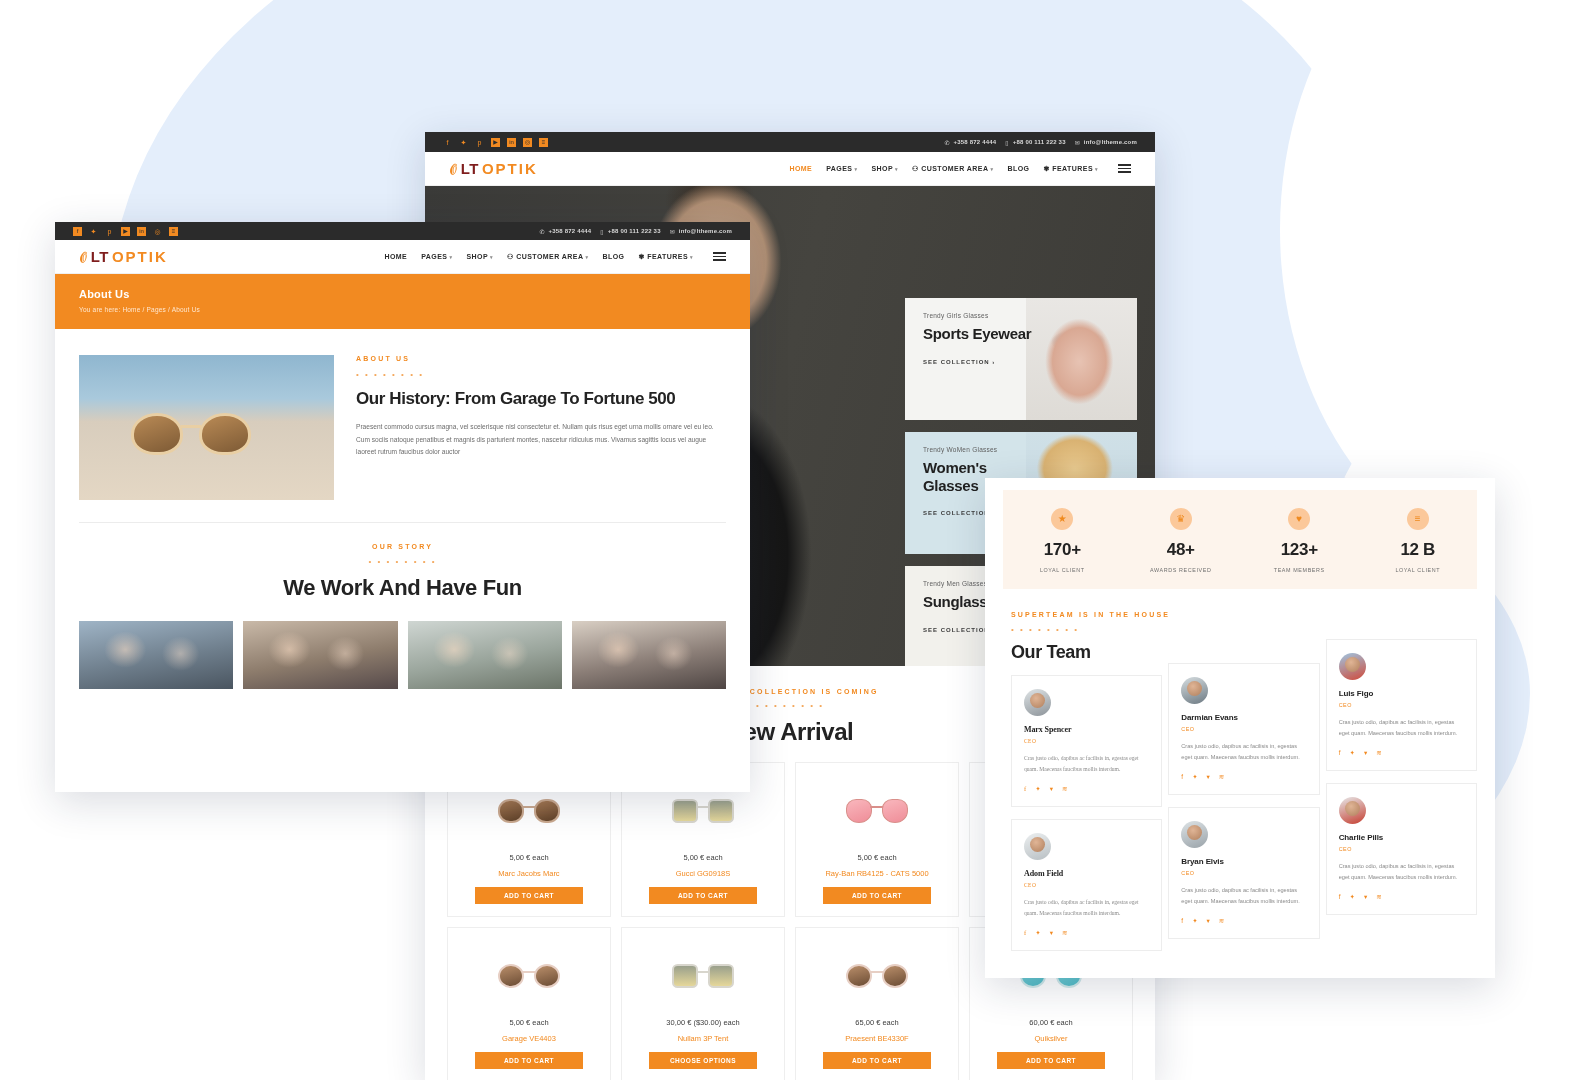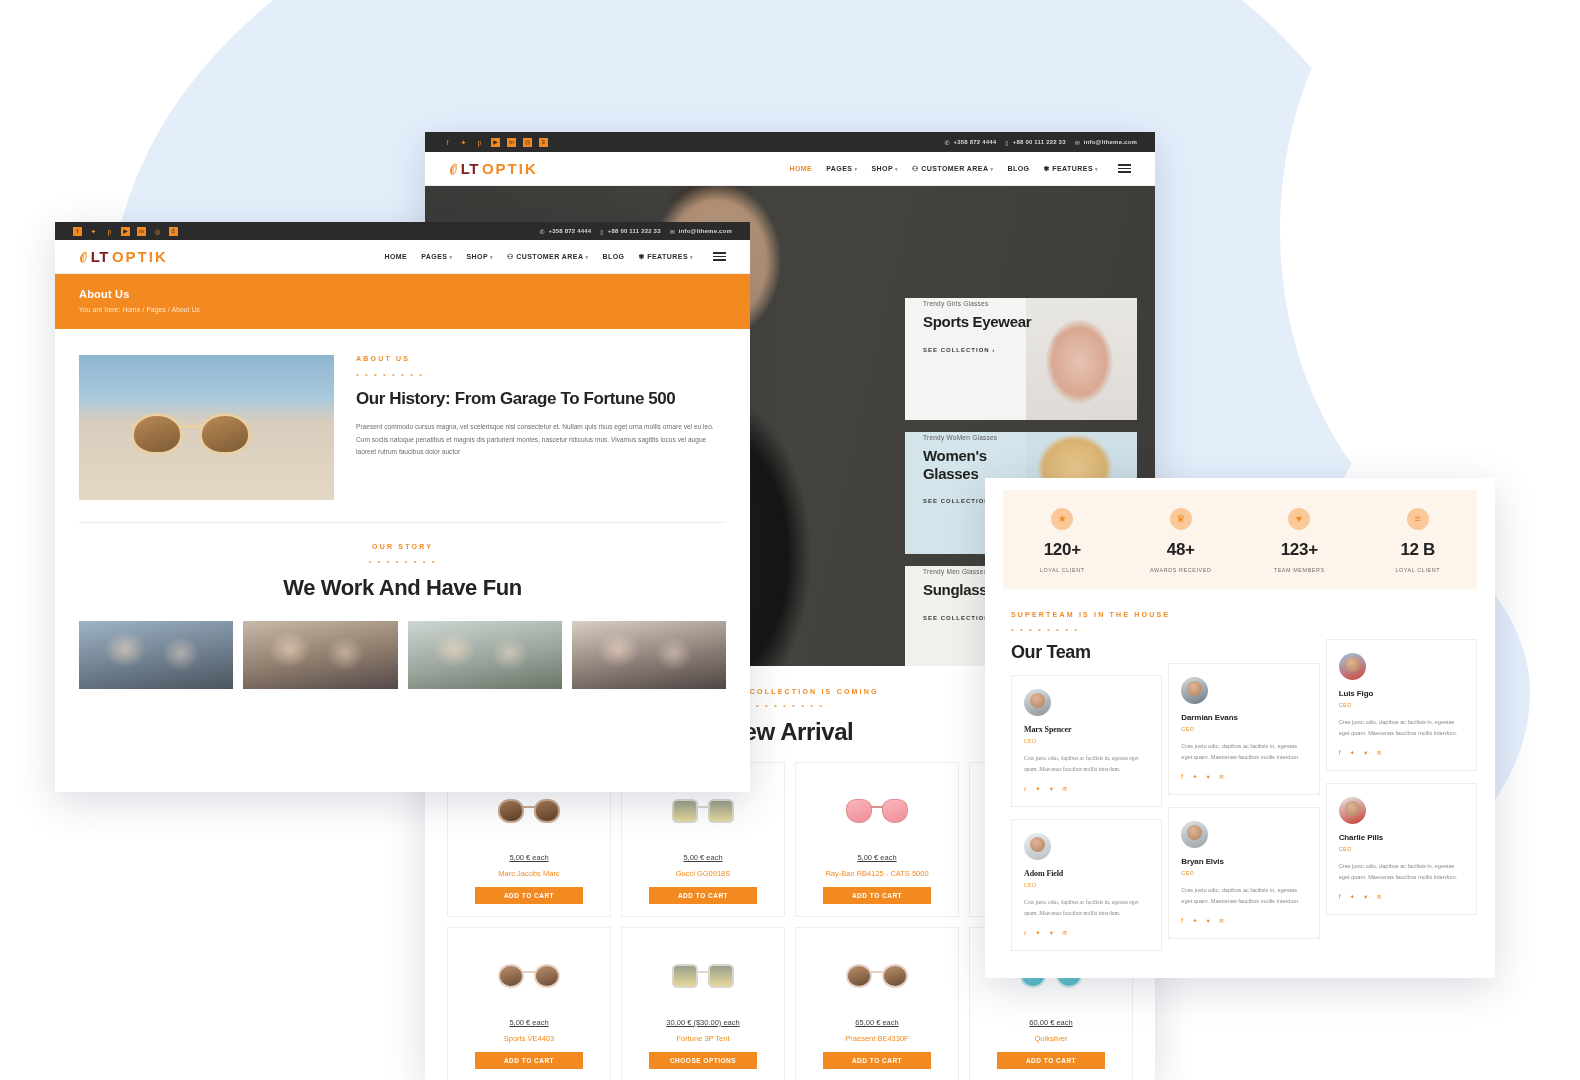--- a/index.html
+++ b/index.html
@@ -121,21 +121,21 @@
     background:
       radial-gradient(ellipse 90px 110px at 52% 17%, #c4a58c 0%, #b08f74 55%, rgba(60,59,55,0) 72%),
       radial-gradient(ellipse 130px 210px at 50% 76%, #1c1c1c 0%, #161616 60%, rgba(60,59,55,0) 78%),
       radial-gradient(ellipse 60px 55px at 50% 5%, #35281d 0%, rgba(60,59,55,0) 75%);
   }
   .coll-cards { position: absolute; right: 18px; top: 112px; width: 232px; }
   .coll-card {
     position: relative; height: 122px; margin-bottom: 12px; overflow: hidden;
     display: flex; align-items: stretch;
   }
-  .coll-card .cc-text { padding: 2px 0 0 18px; width: 58%; z-index: 2; }
+  .coll-card .cc-text { padding: 14px 0 0 18px; width: 58%; z-index: 2; }
   .coll-card .cc-kicker { font-size: 6.5px; color: #5e5e5e; letter-spacing: .25px; margin-bottom: 6px; }
   .coll-card .cc-title { font-size: 15px; font-weight: 700; color: #212121; line-height: 1.18; letter-spacing: -.3px; }
   .coll-card .cc-link { margin-top: 16px; font-size: 6px; font-weight: 700; letter-spacing: 1px; color: #3a3a3a; }
   .coll-card .cc-photo { position: absolute; right: 0; top: 0; bottom: 0; width: 48%; }
   .cc1 { background: #f4f4f2; }
   .cc1 .cc-photo {
     background:
       radial-gradient(ellipse 46px 58px at 48% 52%, #e7c3b3 0%, #d9a893 58%, rgba(244,244,242,0) 74%),
       radial-gradient(ellipse 34px 16px at 47% 36%, #2a2a2a 0%, rgba(244,244,242,0) 80%),
       linear-gradient(180deg,#e9e7e4,#dedbd6);
@@ -160,21 +160,21 @@
   .sec-arrival .heading-xl { font-size: 24px; margin-top: 8px; }
   .prod-grid {
     display: grid; grid-template-columns: repeat(4, 1fr);
     gap: 10px; padding: 16px 22px 10px;
   }
   .prod-card {
     border: 1px solid #eeeeee; background: #fff;
     padding: 12px 8px 12px; text-align: center;
   }
   .prod-img { height: 74px; display: flex; align-items: center; justify-content: center; }
-  .prod-price { font-size: 7.5px; color: #3d3d3d; margin-top: 4px; text-decoration: underline; }
+  .prod-price { font-size: 7.5px; color: #3d3d3d; margin-top: 4px; }
   .prod-name { font-size: 7.5px; color: #f28a21; margin-top: 7px; }
   .btn-cart {
     margin: 9px auto 0; background: #f28a21; color: #fff;
     font-size: 6.5px; font-weight: 700; letter-spacing: .5px;
     padding: 5px 0; width: 74%;
   }
 
   
   .sg { position: relative; width: 62px; height: 26px; }
   .sg .lens { position: absolute; top: 0; width: 26px; height: 24px; border-radius: 50%; }
@@ -424,33 +424,33 @@
   <div class="prod-grid" style="padding-top:0">
     <div class="prod-card">
       <div class="prod-img">
           <div class="sg round">
             <i class="lens l"></i>
             <i class="bridge"></i>
             <i class="lens r"></i>
           </div>
         </div>
       <div class="prod-price">5,00 € each</div>
-      <div class="prod-name">Sports VE4403</div>
+      <div class="prod-name">Garage VE4403</div>
       <div class="btn-cart">ADD TO CART</div>
     </div>
     <div class="prod-card">
       <div class="prod-img">
           <div class="sg square">
             <i class="lens l"></i>
             <i class="bridge"></i>
             <i class="lens r"></i>
           </div>
         </div>
       <div class="prod-price">30,00 € ($30.00) each</div>
-      <div class="prod-name">Fortune 3P Tent</div>
+      <div class="prod-name">Nullam 3P Tent</div>
       <div class="btn-cart">CHOOSE OPTIONS</div>
     </div>
     <div class="prod-card">
       <div class="prod-img">
           <div class="sg round">
             <i class="lens l"></i>
             <i class="bridge"></i>
             <i class="lens r"></i>
           </div>
         </div>
@@ -552,21 +552,21 @@
   </div>
 </div>
 
 <div class="window" id="win-team">
 
   <div class="stats-strip">
     <div class="stat">
       <div class="stat-ic">
           <span>★</span>
         </div>
-      <div class="stat-num">120+</div>
+      <div class="stat-num">170+</div>
       <div class="stat-lab">LOYAL CLIENT</div>
     </div>
     <div class="stat">
       <div class="stat-ic">
           <span>♛</span>
         </div>
       <div class="stat-num">48+</div>
       <div class="stat-lab">AWARDS RECEIVED</div>
     </div>
     <div class="stat">

